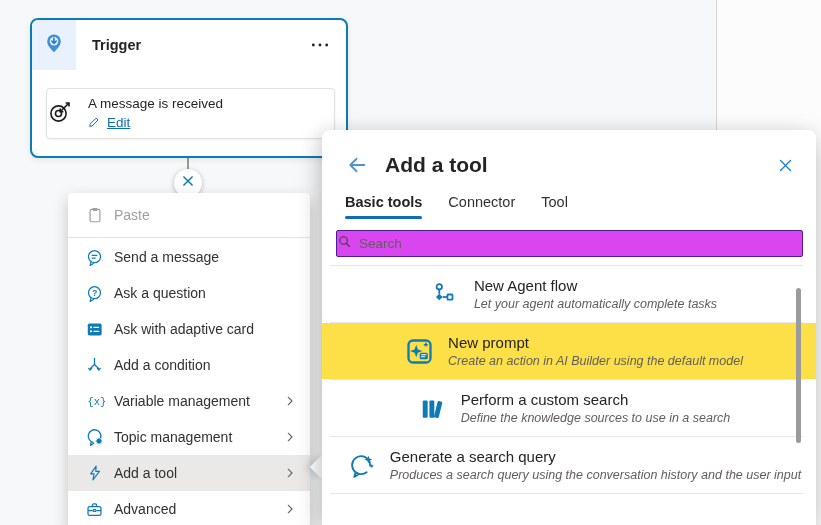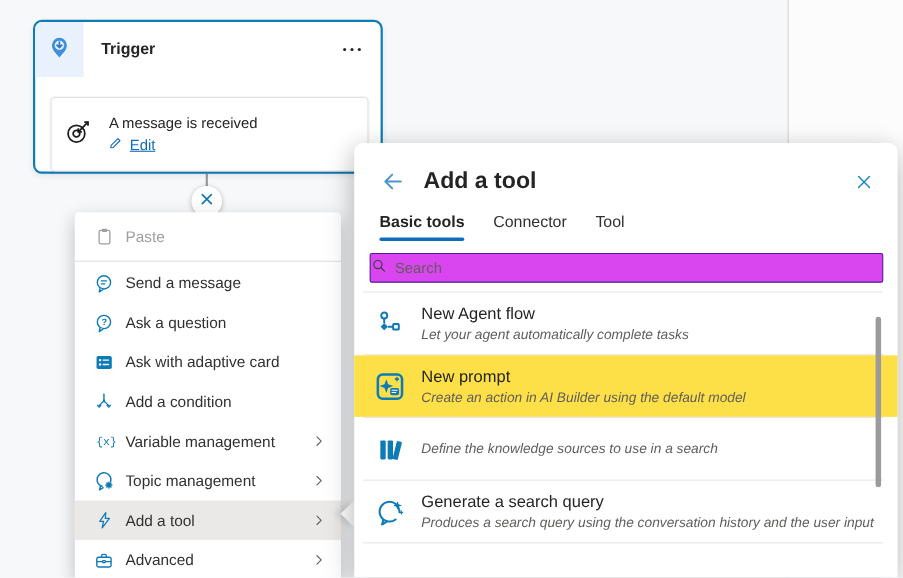--- a/index.html
+++ b/index.html
@@ -13,23 +13,23 @@
 
   
   .trigger-card { position:absolute; left:30px; top:18px; width:318px; height:140px;
     background:#fff; border:2px solid #0e7ab6; border-radius:8px;
     box-shadow:0 2px 6px rgba(0,0,0,.08); z-index:2; }
   .trigger-header { display:flex; align-items:center; height:50px; }
   .trigger-icon-cell { width:44px; height:50px; background:#e9f2fc; border-radius:6px 0 0 0;
     display:flex; align-items:center; justify-content:center; }
   .trigger-title { margin-left:16px; font-size:14.5px; font-weight:bold; color:#242424; }
   .more-btn { margin-left:auto; margin-right:12px; display:flex; align-items:center; cursor:pointer; padding:4px; }
-  .event-card { position:absolute; left:14px; top:68px; width:289px; height:68px;
+  .event-card { position:absolute; left:14px; top:68px; width:289px; height:51px;
     border:1px solid #e3e1df; border-radius:4px; background:#fff;
-    box-shadow:0 1px 3px rgba(0,0,0,.06); display:flex; align-items:center; padding-left:12px; }
+    box-shadow:0 1px 3px rgba(0,0,0,.06); display:flex; align-items:center; padding-left:1px; }
   .event-text { margin-left:16px; }
   .event-title { font-size:13.5px; color:#242424; }
   .edit-row { display:flex; align-items:center; gap:5px; margin-top:3px; }
   .edit-link { font-size:13.5px; color:#0f6cbd; text-decoration:underline; cursor:pointer; }
 
   
   .connector-line { position:absolute; left:187px; top:158px; width:2px; height:13px; background:#9a9a9a; z-index:1; }
   .x-button { position:absolute; left:174px; top:169px; width:28px; height:28px; border-radius:50%;
     background:#fff; box-shadow:0 1px 5px rgba(0,0,0,.28); display:flex; align-items:center; justify-content:center; z-index:3; }
 
@@ -60,21 +60,21 @@
   .tab { position:relative; padding-bottom:9px; font-size:14.5px; color:#323130; cursor:pointer; }
   .tab.active .tab-label { font-weight:bold; color:#242424; }
   .tab-underline { position:absolute; left:0; right:0; bottom:0; height:3px; background:#0f6cbd; border-radius:2px; }
   .search-box { margin:11px 13px 8px 14px; height:27px; border:1px solid #4c1d95; border-radius:2px;
     display:flex; align-items:center; padding-left:0; gap:7px; background:#d946ef; }
   .search-box input { border:none; outline:none; flex:1; font-size:13.5px; color:#242424;
     font-family:"Liberation Sans", sans-serif; background:transparent; }
   .search-box input::placeholder { color:#605e5c; opacity:1; }
   .tool-list { position:relative; }
   .t-sep { height:1px; background:#e6e6e6; margin:0 13px 0 8px; }
-  .tool-item { height:56px; display:flex; align-items:center; padding-left:16px; cursor:pointer; }
+  .tool-item { height:56px; display:flex; align-items:center; padding-left:8px; cursor:pointer;justify-content:center; }
   .tool-item.highlight { background:#fde047; }
   .tool-icon { width:32px; display:flex; align-items:center; justify-content:center; margin-right:13px; }
   .tool-title { font-size:15px; color:#242424; margin-bottom:3px; }
   .tool-desc { font-size:12.5px; font-style:italic; color:#605e5c; }
   .scroll-thumb { position:absolute; left:474px; top:158px; width:5px; height:155px;
     background:#9b9b9b; border-radius:3px; z-index:21; }
 </style>
 </head>
 <body>
 
@@ -321,20 +321,21 @@
           <span class="tool-icon">
             <svg width="25" height="25" viewBox="0 0 24 24">
               <rect x="3.6" y="4.2" width="4.7" height="16.6" rx="1" fill="#0e7ab6"></rect>
               <rect x="10" y="4.2" width="4.7" height="16.6" rx="1" fill="#0e7ab6"></rect>
               <g transform="rotate(14 18.4 13)">
                 <rect x="16.1" y="4.9" width="4.6" height="16.2" rx="1" fill="#0e7ab6"></rect>
               </g>
             </svg>
           </span>
           <div class="tool-text">
+            <div class="tool-title">Perform a custom search</div>
             <div class="tool-desc">Define the knowledge sources to use in a search</div>
           </div>
         </div>
         <div class="t-sep"></div>
         <div class="tool-item">
           <span class="tool-icon">
             <svg width="26" height="26" viewBox="0 0 24 24">
               <path d="M20.4 12.6 a8.3 8.3 0 1 0 -3.2 6.1 M6.8 19.4 L5.8 23 L9.4 20.7" stroke="#0e7ab6" stroke-width="1.7" fill="none" stroke-linecap="round" stroke-linejoin="round"></path>
               <path d="M18.8 3.4 L19.8 6 L22.4 7 L19.8 8 L18.8 10.6 L17.8 8 L15.2 7 L17.8 6 Z" fill="#0e7ab6"></path>
               <path d="M22 10.8 L22.6 12.3 L24.1 12.9 L22.6 13.5 L22 15 L21.4 13.5 L19.9 12.9 L21.4 12.3 Z" fill="#0e7ab6"></path>

